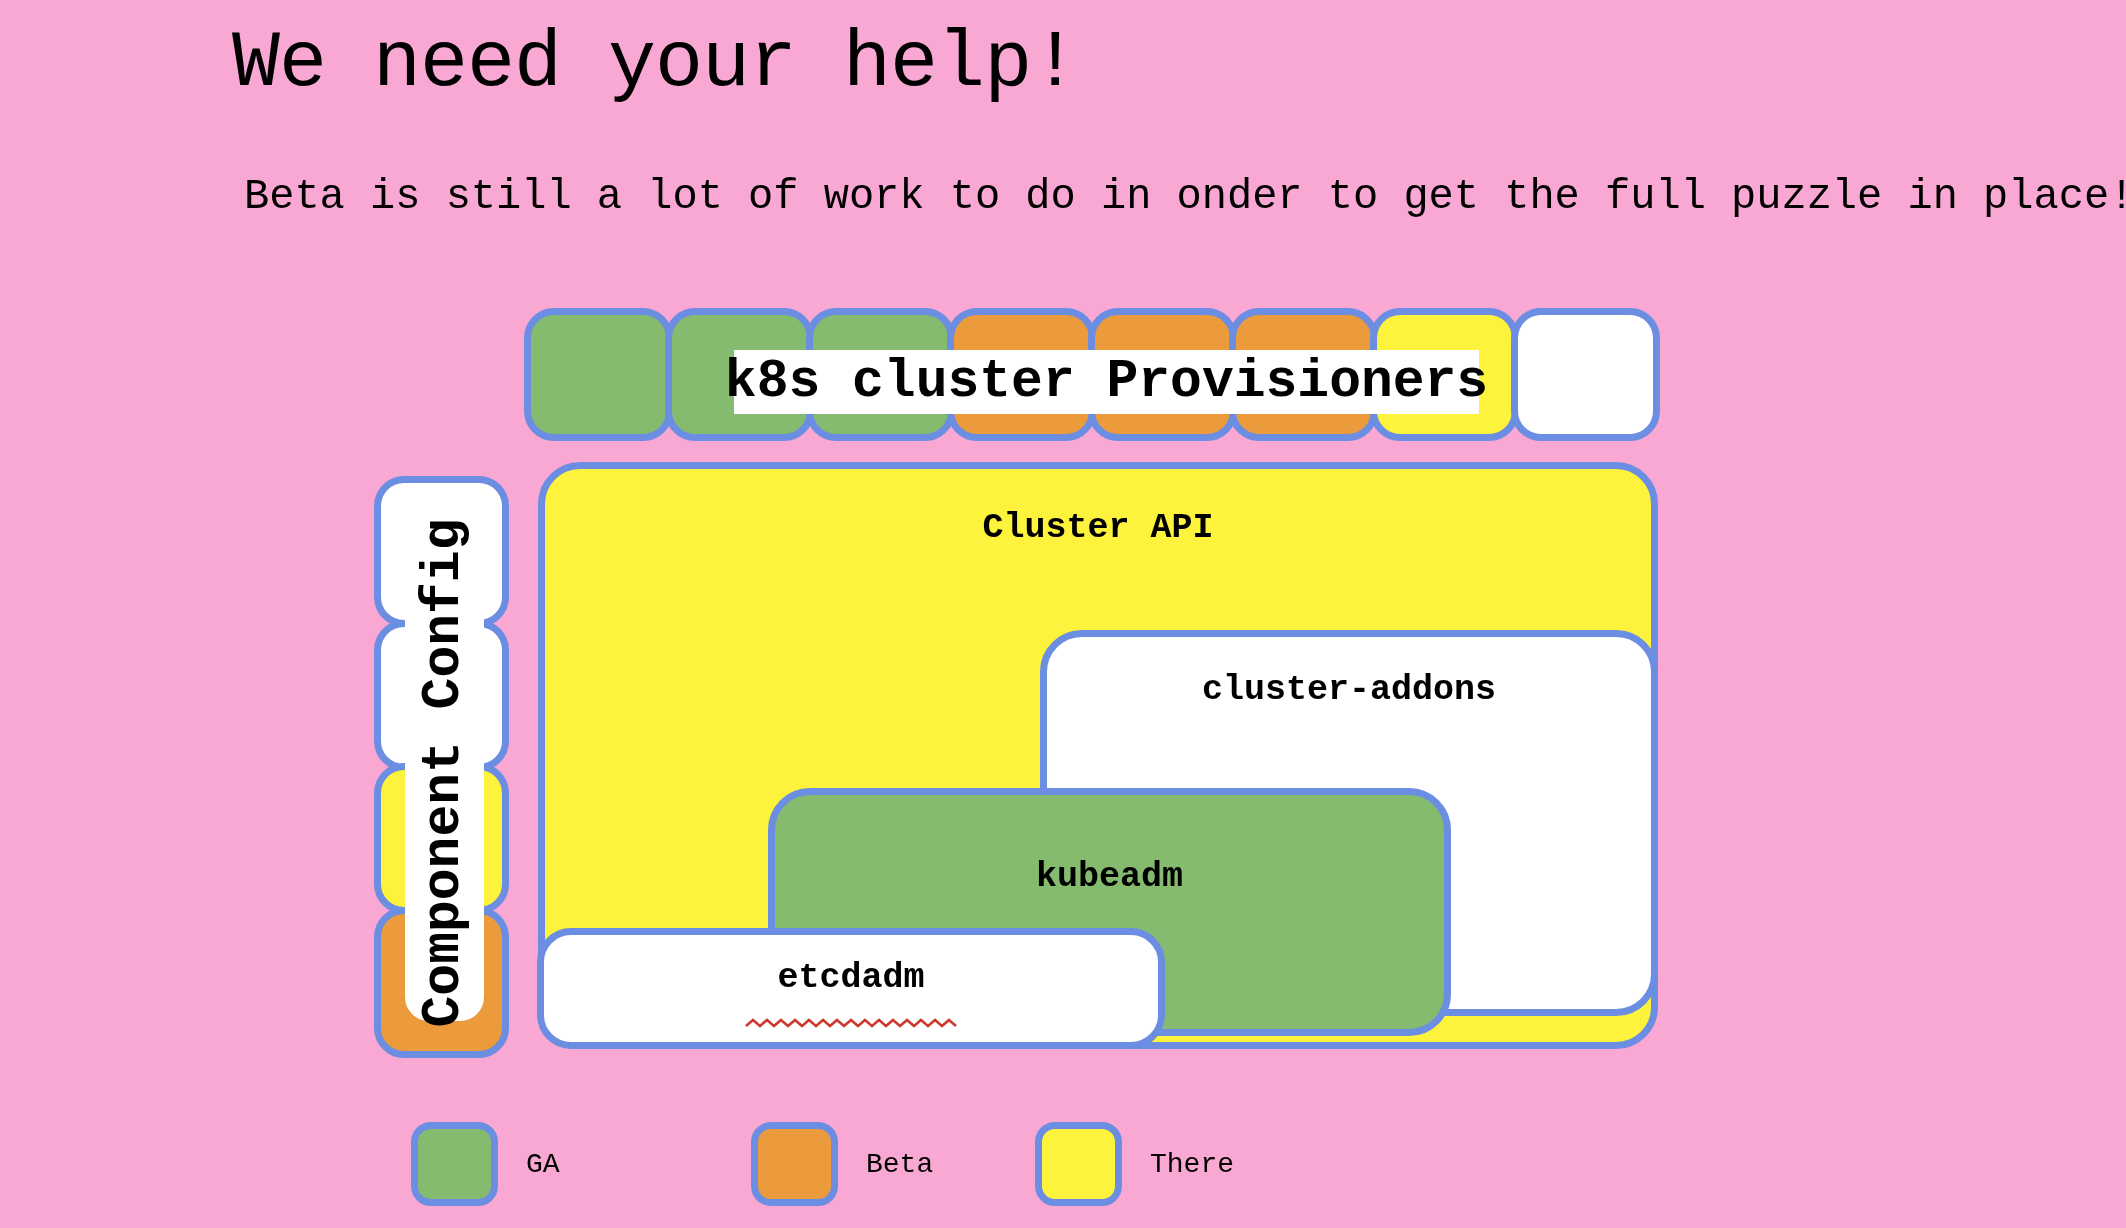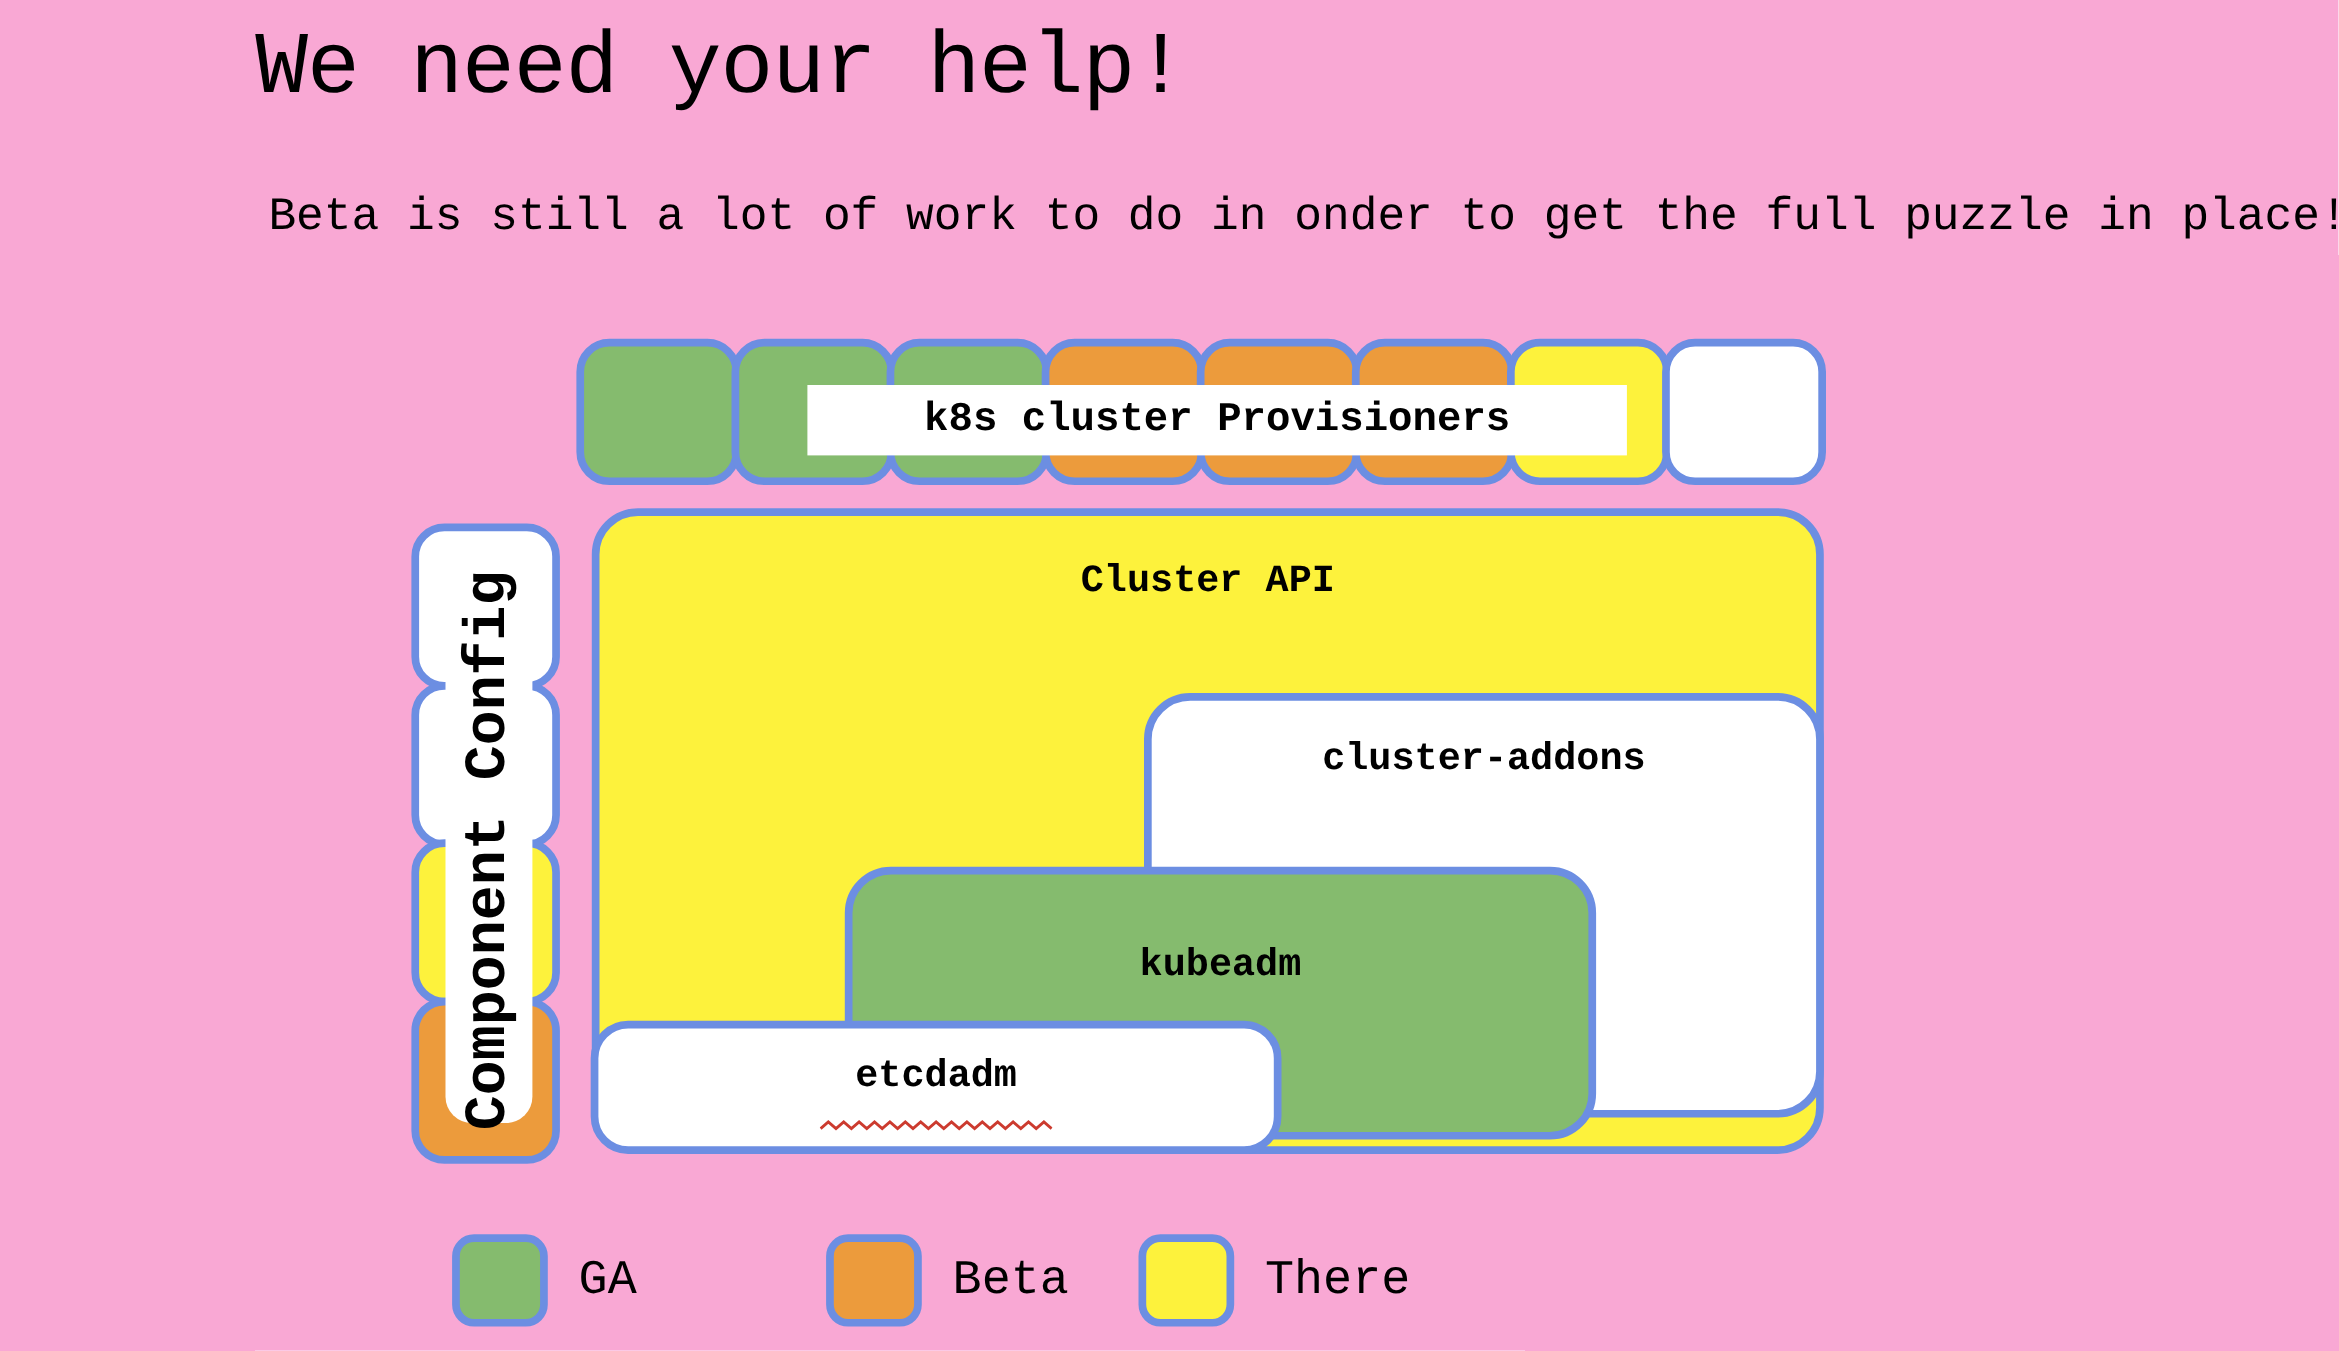--- a/index.html
+++ b/index.html
@@ -19,21 +19,21 @@
   .piece {
     position:absolute; box-sizing:border-box;
     border:7px solid var(--border); border-radius:30px; background:#fff;
   }
   .piece-h { top:0; width:149px; height:133px; }
   .piece-v { left:0; width:135px; height:151px; }
   .provisioner-row { position:absolute; left:524px; top:308px; width:1140px; height:133px; }
   .strip {
     position:absolute; left:734px; top:350px; width:745px; height:64px;
     background:#fff; z-index:5; display:flex; align-items:center; justify-content:center;
-    font-size:37px; font-weight:700; white-space:nowrap;
+    font-size:53px; font-weight:700; white-space:nowrap;
   }
   .cc-column { position:absolute; left:374px; top:476px; width:135px; height:582px; }
   .cc-label {
     position:absolute; left:405px; top:524px; width:79px; height:497px;
     background:#fff; border-radius:24px; z-index:6;
     display:flex; align-items:center; justify-content:center;
   }
   .cc-label span {
     transform:rotate(-90deg); white-space:nowrap;
     font-size:53px; font-weight:700;
@@ -57,21 +57,21 @@
   .squiggle {
     position:absolute; left:50%; top:82px; transform:translateX(-50%);
     width:212px; height:12px;
   }
   .legend { position:absolute; left:411px; top:1122px; width:1400px; height:84px; }
   .legend-item { position:absolute; top:0; height:84px; display:flex; align-items:center; }
   .legend-swatch {
     box-sizing:border-box; width:87px; height:84px;
     border:7px solid var(--border); border-radius:20px; background:#fff;
   }
-  .legend-label { margin-left:28px; font-size:44px; font-weight:400; white-space:nowrap; }
+  .legend-label { margin-left:28px; font-size:28px; font-weight:400; white-space:nowrap; }
 </style>
 </head>
 <body>
 
 <div class="stage">
 
   <div class="title">We need your help!</div>
   <div class="subtitle">Beta is still a lot of work to do in onder to get the full puzzle in place!</div>
 
   <div class="provisioner-row">

